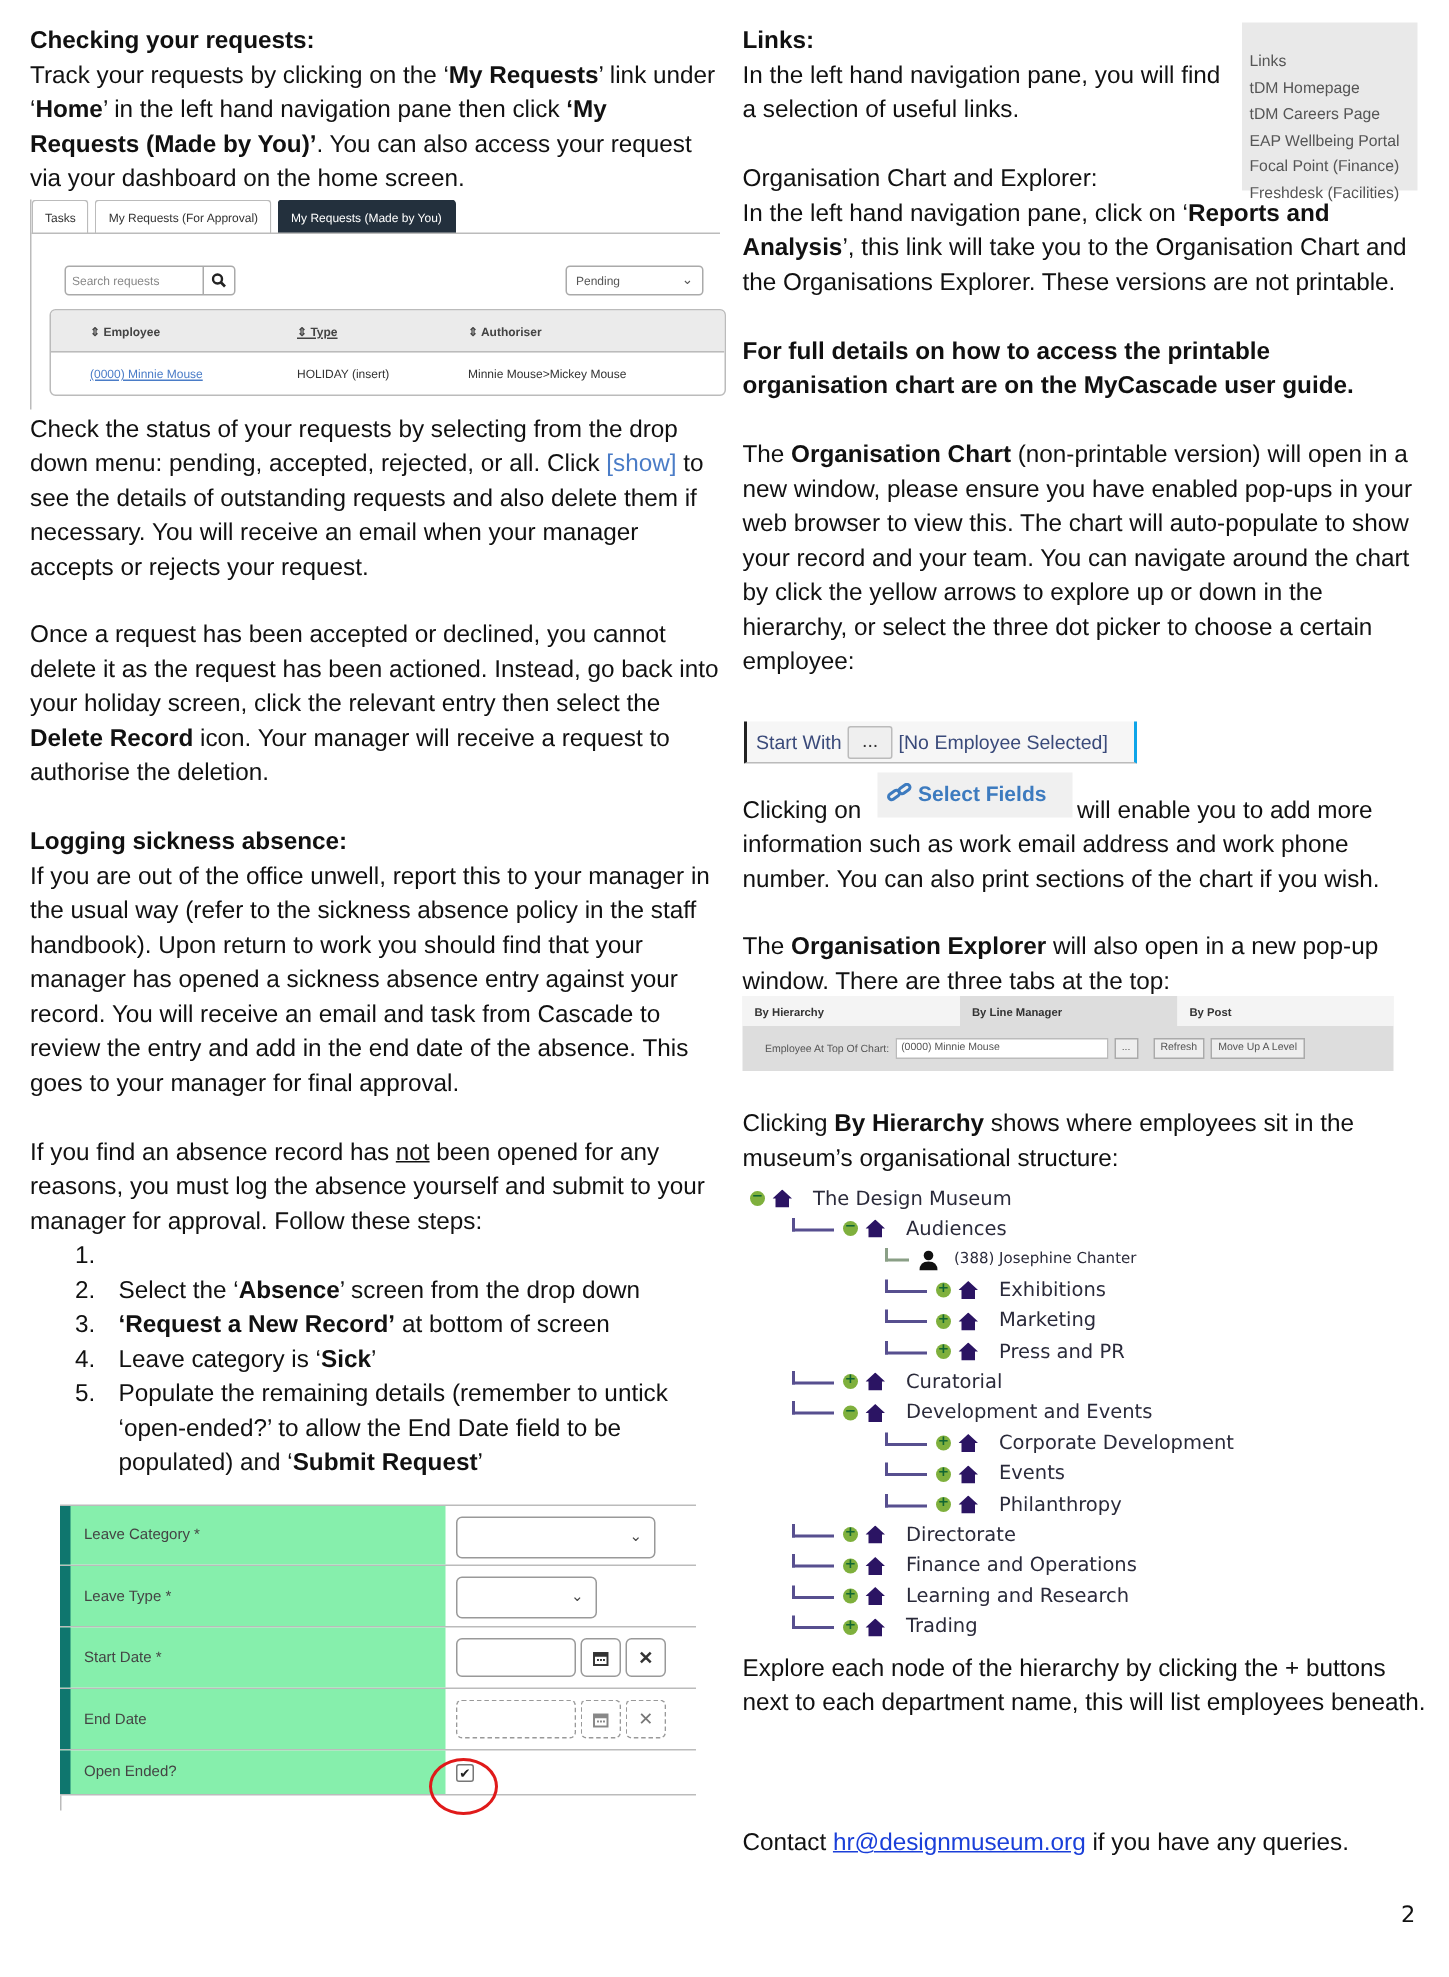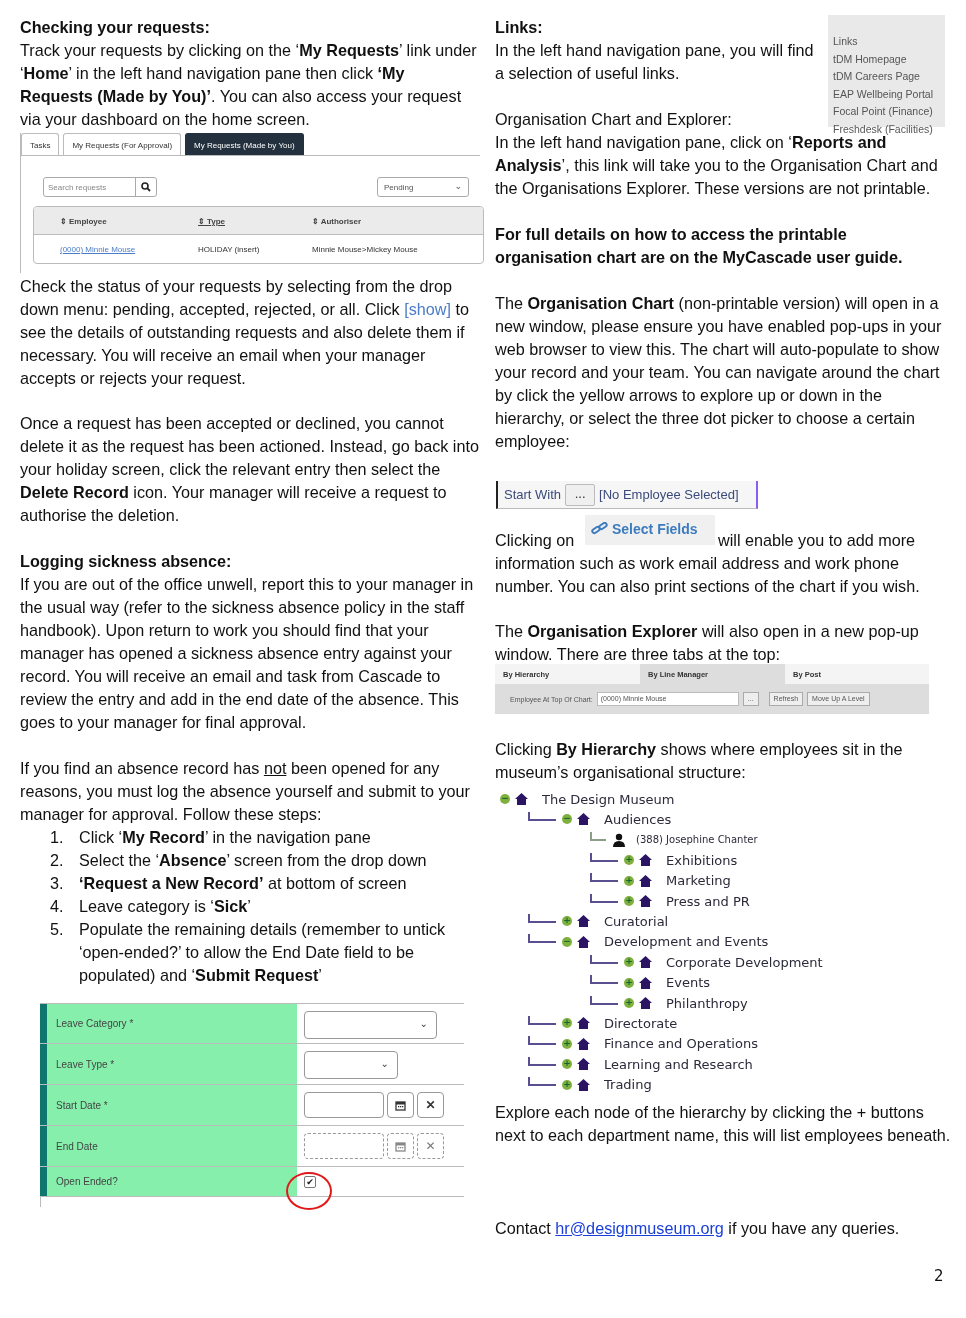--- a/index.html
+++ b/index.html
@@ -27,21 +27,21 @@
   .pending .chev { position: absolute; right: 6px; top: 3px; font-size: 9px; }
   .tbl { position: absolute; top: 73px; left: 12px; right: -4px; height: 58px; border: 1px solid #bbb; border-radius: 4px; overflow: hidden; }
   .tbl .head { height: 28px; background: #ebebeb; border-bottom: 1px solid #bbb; position: relative; font-size: 8px; font-weight: bold; color: #444; }
   .tbl .row { position: relative; height: 29px; font-size: 8px; color: #333; }
   .cell { position: absolute; top: 10px; }
 
   
   .links { position: absolute; left: 828px; top: 15px; width: 117px; height: 112px; background: #e9e9e9; padding: 18px 5px; font-size: 10.5px; line-height: 17.6px; color: #555; }
 
   
-  .startbar { position: absolute; left: 496px; top: 481px; width: 262px; height: 28px; border-left: 2px solid #222; border-right: 2px solid #8b5cf6; border-bottom: 1px solid #bbb; background: #f6f6f6; display: flex; align-items: center; padding-left: 6px; font-size: 13px; color: #3a4a7a; }
+  .startbar { position: absolute; left: 496px; top: 481px; width: 262px; height: 28px; border-left: 2px solid #222; border-right: 2px solid #0ea5e9; border-bottom: 1px solid #bbb; background: #f6f6f6; display: flex; align-items: center; padding-left: 6px; font-size: 13px; color: #3a4a7a; }
   .dots-btn { display: inline-block; width: 30px; height: 22px; border: 1px solid #bbb; border-radius: 2px; background: #efefef; text-align: center; margin: 0 4px; font-size: 13px; line-height: 18px; color: #333; }
   .selfields { position: absolute; left: 585px; top: 515px; width: 130px; height: 30px; background: #f0f0f0; font-size: 14px; font-weight: bold; color: #3d7bbf; padding: 6px 0 0 6px; }
 
   
   .explorer { position: absolute; left: 495px; top: 664px; width: 434px; height: 50px; background: #ddd; }
   .ex-tabs { position: absolute; top: 0; left: 0; right: 0; height: 20px; background: #fff; display: flex; }
   .ex-tab { font-size: 7.5px; font-weight: bold; color: #333; padding: 6px 8px; height: 20px; }
   .ex-tab.t1 { width: 145px; background: #f4f4f4; }
   .ex-tab.t2 { width: 145px; background: #ddd; }
   .ex-tab.t3 { width: 144px; background: #f4f4f4; }
@@ -130,21 +130,20 @@
   <div>If you are out of the office unwell, report this to your manager in the usual way (refer to the sickness absence policy in the staff handbook). Upon return to work you should find that your manager has opened a sickness absence entry against your record. You will receive an email and task from Cascade to review the entry and add in the end date of the absence. This goes to your manager for final approval.</div>
 </div>
 
 <div class="p col-l" style="top:757px;">
   <div>
     <span>If you find an absence record has </span><span class="u">not</span><span> been opened for any reasons, you must log the absence yourself and submit to your manager for approval. Follow these steps:</span>
   </div>
   <div style="margin-left:30px;">
     <div style="display:flex;">
         <span style="width:29px;">1.</span>
-        <span><span>Click ‘</span><b>My Record</b><span>’ in the navigation pane</span></span>
       </div>
     <div style="display:flex;">
         <span style="width:29px;">2.</span>
         <span><span>Select the ‘</span><b>Absence</b><span>’ screen from the drop down</span></span>
       </div>
     <div style="display:flex;">
         <span style="width:29px;">3.</span>
         <span><span></span><b>‘Request a New Record’</b><span> at bottom of screen</span></span>
       </div>
     <div style="display:flex;">

